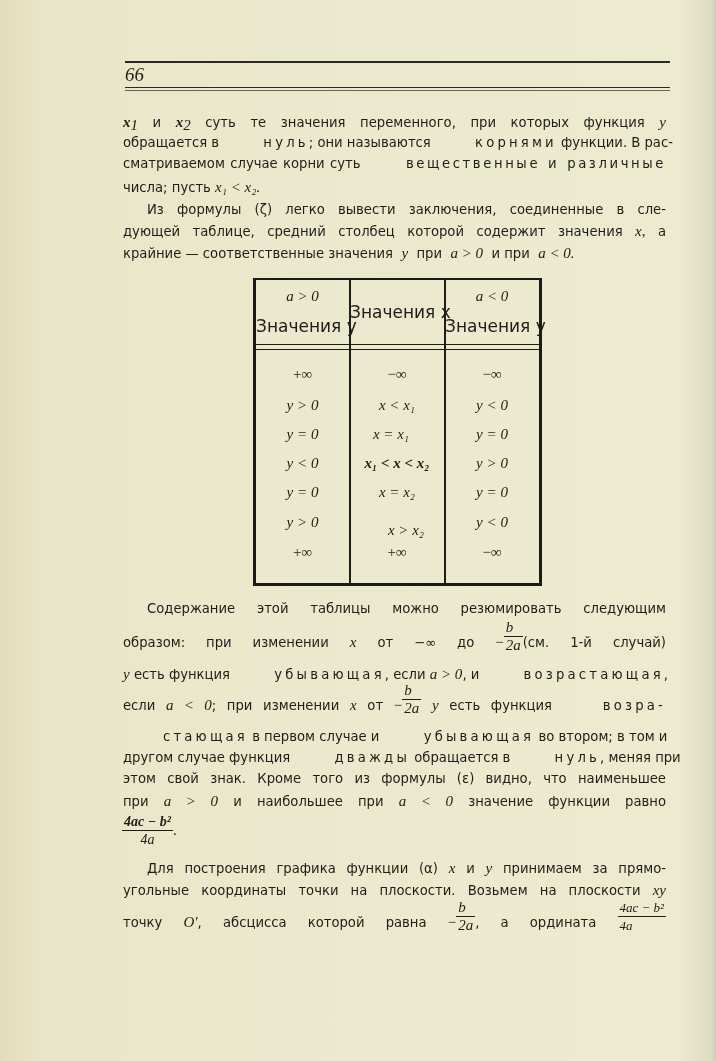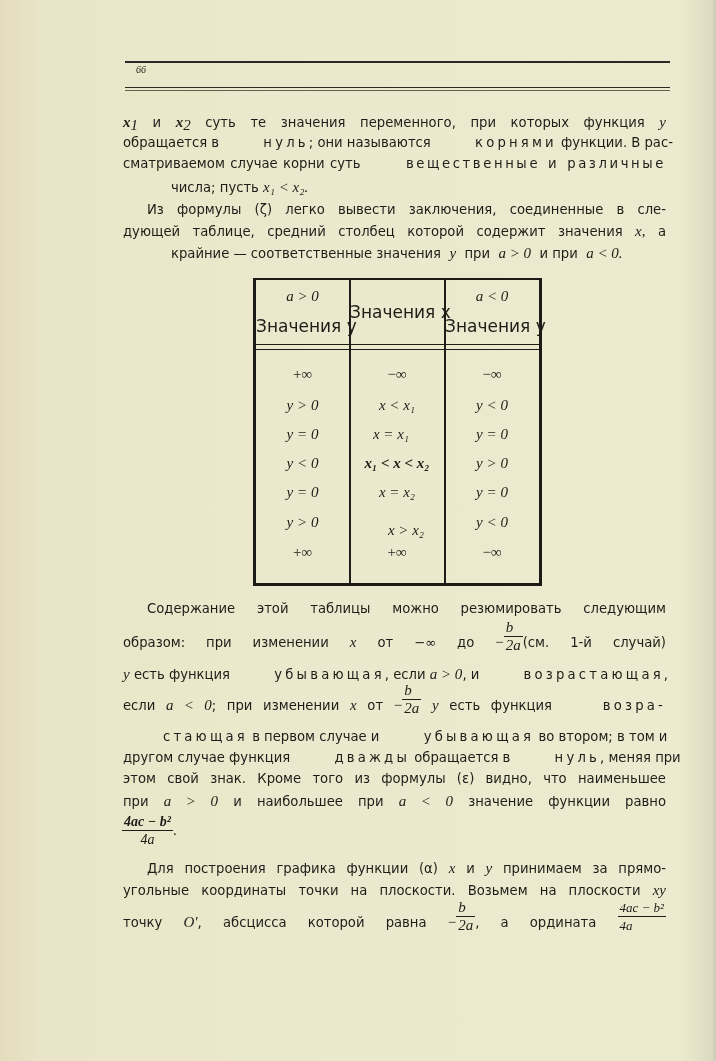--- a/index.html
+++ b/index.html
@@ -5,31 +5,31 @@
   html, body { margin:0; padding:0; }
   body {
     width:716px; height:1061px; overflow:hidden; position:relative;
     background: linear-gradient(90deg, #e3dcbc 0px, #e9e5c8 40px, #ebe9cd 300px, #ecebcf 680px, #dcdac0 712px, #c9c9b6 716px);
     font-family: "DejaVu Serif", "Liberation Serif", serif;
     color:#1e1d18;
   }
   .abs { position:absolute; }
   .rule { position:absolute; left:125px; width:545px; background:#2a2925; }
   .header {
-    position:absolute; left:136px; top:64px; width:545px; height:20px;
-    font-family:"Liberation Serif", serif; font-style:italic; font-size:10px;
+    position:absolute; left:125px; top:64px; width:545px; height:20px;
+    font-family:"Liberation Serif", serif; font-style:italic; font-size:19px;
   }
   .header .pg { position:absolute; left:0; top:0; }
   .header .title { position:absolute; left:103px; top:0; letter-spacing:0.3px; }
   .line {
     position:absolute; left:123px; width:543px; height:20px;
     font-family:"DejaVu Sans", sans-serif; font-size:13.2px; line-height:20px;
     white-space:nowrap; text-align:justify; text-align-last:justify;
   }
-  .line.last { text-align-last:left;margin-left:48px; }
+  .line.last { text-align-last:left; }
   .line.indent { left:147px; width:519px; }
   .sp { letter-spacing:3.2px;padding-left:40px; }
   .m { font-family:"Liberation Serif", serif; font-style:italic; font-size:15px; }
   .n { font-family:"Liberation Serif", serif; font-size:15px; }
   sub { font-size:9px; vertical-align:-3px; line-height:0; }
   .frac {
     display:inline-block; vertical-align:middle; text-align:center;
     font-family:"Liberation Serif", serif; font-style:italic; font-size:15px; line-height:17px;
   }
   .frac .num { display:block; padding:0 2px; }

